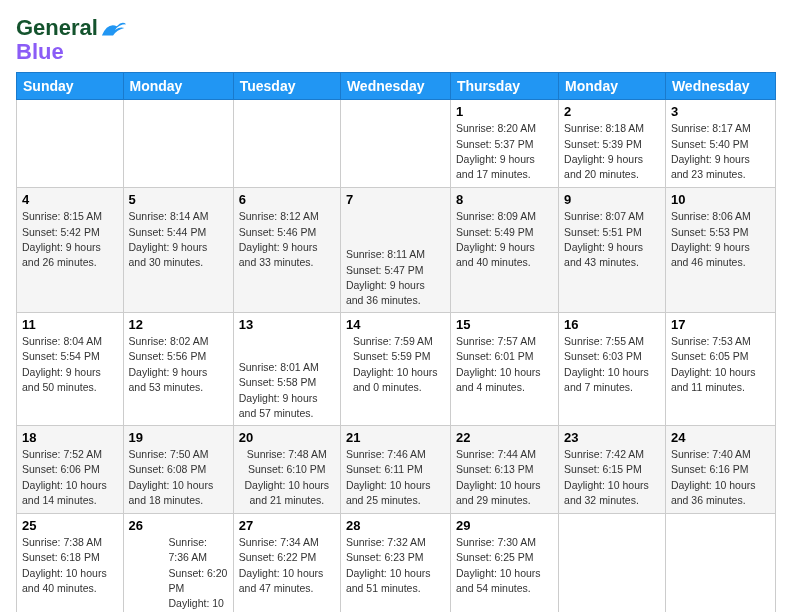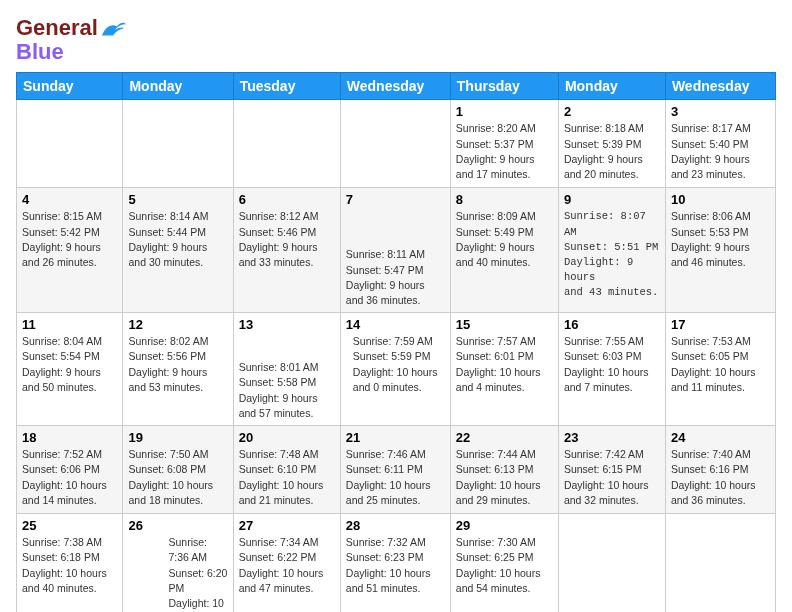--- a/index.html
+++ b/index.html
@@ -20,21 +20,21 @@
       display: flex;
       align-items: center;
     }
     .logo-text {
       font-size: 22px;
       font-weight: bold;
       color: #333;
       line-height: 1.1;
     }
     .logo-text span {
-      color: #7f1d1d;
+      color: #14532d;
     }
     .logo-bird {
       width: 28px;
       height: 22px;
       margin-left: 2px;
     }
     .title-block {
       text-align: right;
     }
     .month-title {
@@ -180,21 +180,21 @@
         </td>
         <td>
           <span class="day-num">8</span>
           <div class="day-info" style="white-space: pre-line;">Sunrise: 8:09 AM
 Sunset: 5:49 PM
 Daylight: 9 hours
 and 40 minutes.</div>
         </td>
         <td>
           <span class="day-num">9</span>
-          <div class="day-info" style="white-space: pre-line; font-family: Liberation Mono, monospace;">Sunrise: 8:07 AM
+          <div class="day-info" style="white-space: pre-line;">Sunrise: 8:07 AM
 Sunset: 5:51 PM
 Daylight: 9 hours
 and 43 minutes.</div>
         </td>
         <td>
           <span class="day-num">10</span>
           <div class="day-info" style="white-space: pre-line;">Sunrise: 8:06 AM
 Sunset: 5:53 PM
 Daylight: 9 hours
 and 46 minutes.</div>
@@ -261,21 +261,21 @@
         </td>
         <td>
           <span class="day-num">19</span>
           <div class="day-info" style="white-space: pre-line;">Sunrise: 7:50 AM
 Sunset: 6:08 PM
 Daylight: 10 hours
 and 18 minutes.</div>
         </td>
         <td>
           <span class="day-num">20</span>
-          <div class="day-info" style="white-space: pre-line;">Sunrise: 7:48 AM
+          <div class="day-info" style="white-space: pre-line; text-align: center;">Sunrise: 7:48 AM
 Sunset: 6:10 PM
 Daylight: 10 hours
 and 21 minutes.</div>
         </td>
         <td>
           <span class="day-num">21</span>
           <div class="day-info" style="white-space: pre-line;">Sunrise: 7:46 AM
 Sunset: 6:11 PM
 Daylight: 10 hours
 and 25 minutes.</div>

